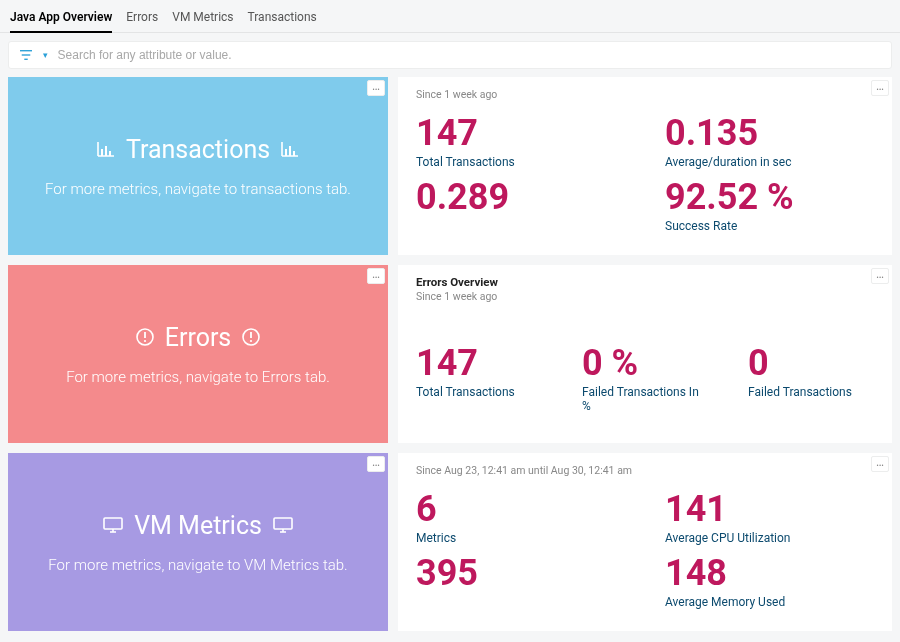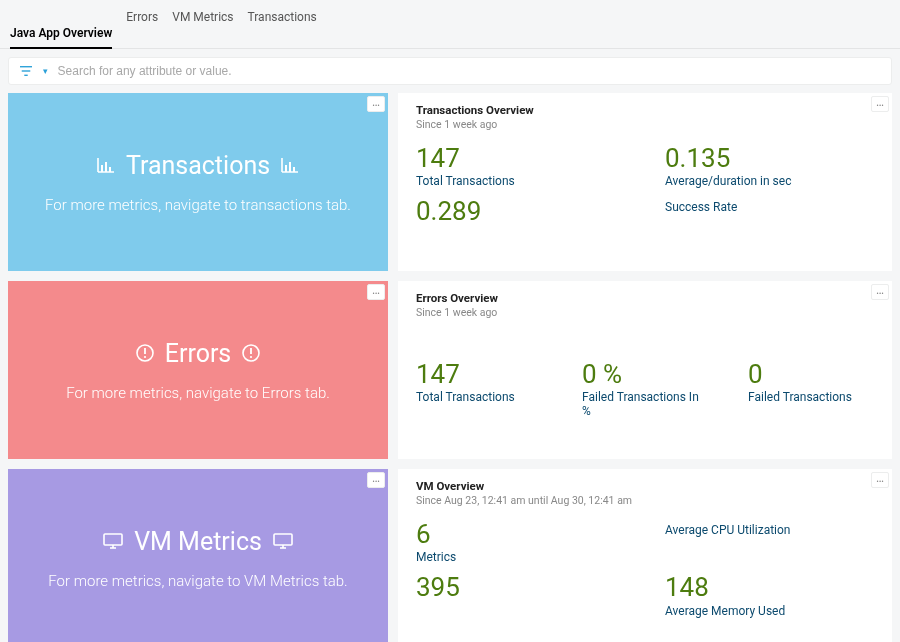--- a/index.html
+++ b/index.html
@@ -22,21 +22,20 @@
     font-size: 12px;
     color: #555;
     padding: 2px 0 7px 0;
     cursor: pointer;
   }
   .tab.active {
     color: #000;
     font-weight: 600;
     border-bottom: 2px solid #000;
     margin-bottom: -1px;
-    margin-top: 16px;
   }
   
   .searchbar {
     margin: 8px 8px 8px 8px;
     background: #fff;
     border: 1px solid #eceded;
     border-radius: 3px;
     display: flex;
     align-items: center;
     padding: 6px 10px;
@@ -121,23 +120,23 @@
     margin-top: 1px;
   }
   .metrics {
     display: grid;
     gap: 10px 40px;
     margin-top: 14px;
   }
   .metrics.cols2 { grid-template-columns: 1fr 1fr; }
   .metrics.cols3 { grid-template-columns: 1fr 1fr 1fr; margin-top: 42px; }
   .metric .value {
-    font-size: 26px;
-    font-weight: 400;
-    color: #4d7c0f;
+    font-size: 36px;
+    font-weight: 700;
+    color: #be185d;
     line-height: 1.05;
   }
   .metric .label {
     font-size: 12px;
     color: #0c4a6e;
     margin-top: 2px;
   }
 </style>
 </head>
 <body>
@@ -184,35 +183,35 @@
               <rect x="13" y="11" width="2" height="5" fill="#fff"></rect>
             </svg>
         </span>
       </h2>
       <p>For more metrics, navigate to transactions tab.</p>
     </div>
   </div>
 
   <div class="tile panel">
     <div class="more">…</div>
-    <div class="panel-title">Transactions Overview</div>
     <div class="panel-sub">Since 1 week ago</div>
     <div class="metrics cols2">
       <div class="metric">
         <div class="value">147</div>
         <div class="label">Total Transactions</div>
       </div>
       <div class="metric">
         <div class="value">0.135</div>
         <div class="label">Average/duration in sec</div>
       </div>
       <div class="metric">
         <div class="value">0.289</div>
       </div>
       <div class="metric">
+        <div class="value">92.52 %</div>
         <div class="label">Success Rate</div>
       </div>
     </div>
   </div>
 
   <div class="tile">
     <div class="more">…</div>
     <div class="hero red">
       <h2>
         <span class="icon">
@@ -274,28 +273,28 @@
               <line x1="11" y1="13" x2="11" y2="16" stroke="#fff" stroke-width="1.6"></line>
             </svg>
         </span>
       </h2>
       <p>For more metrics, navigate to VM Metrics tab.</p>
     </div>
   </div>
 
   <div class="tile panel">
     <div class="more">…</div>
-    <div class="panel-title">VM Overview</div>
     <div class="panel-sub">Since Aug 23, 12:41 am until Aug 30, 12:41 am</div>
     <div class="metrics cols2">
       <div class="metric">
         <div class="value">6</div>
         <div class="label">Metrics</div>
       </div>
       <div class="metric">
+        <div class="value">141</div>
         <div class="label">Average CPU Utilization</div>
       </div>
       <div class="metric">
         <div class="value">395</div>
       </div>
       <div class="metric">
         <div class="value">148</div>
         <div class="label">Average Memory Used</div>
       </div>
     </div>

